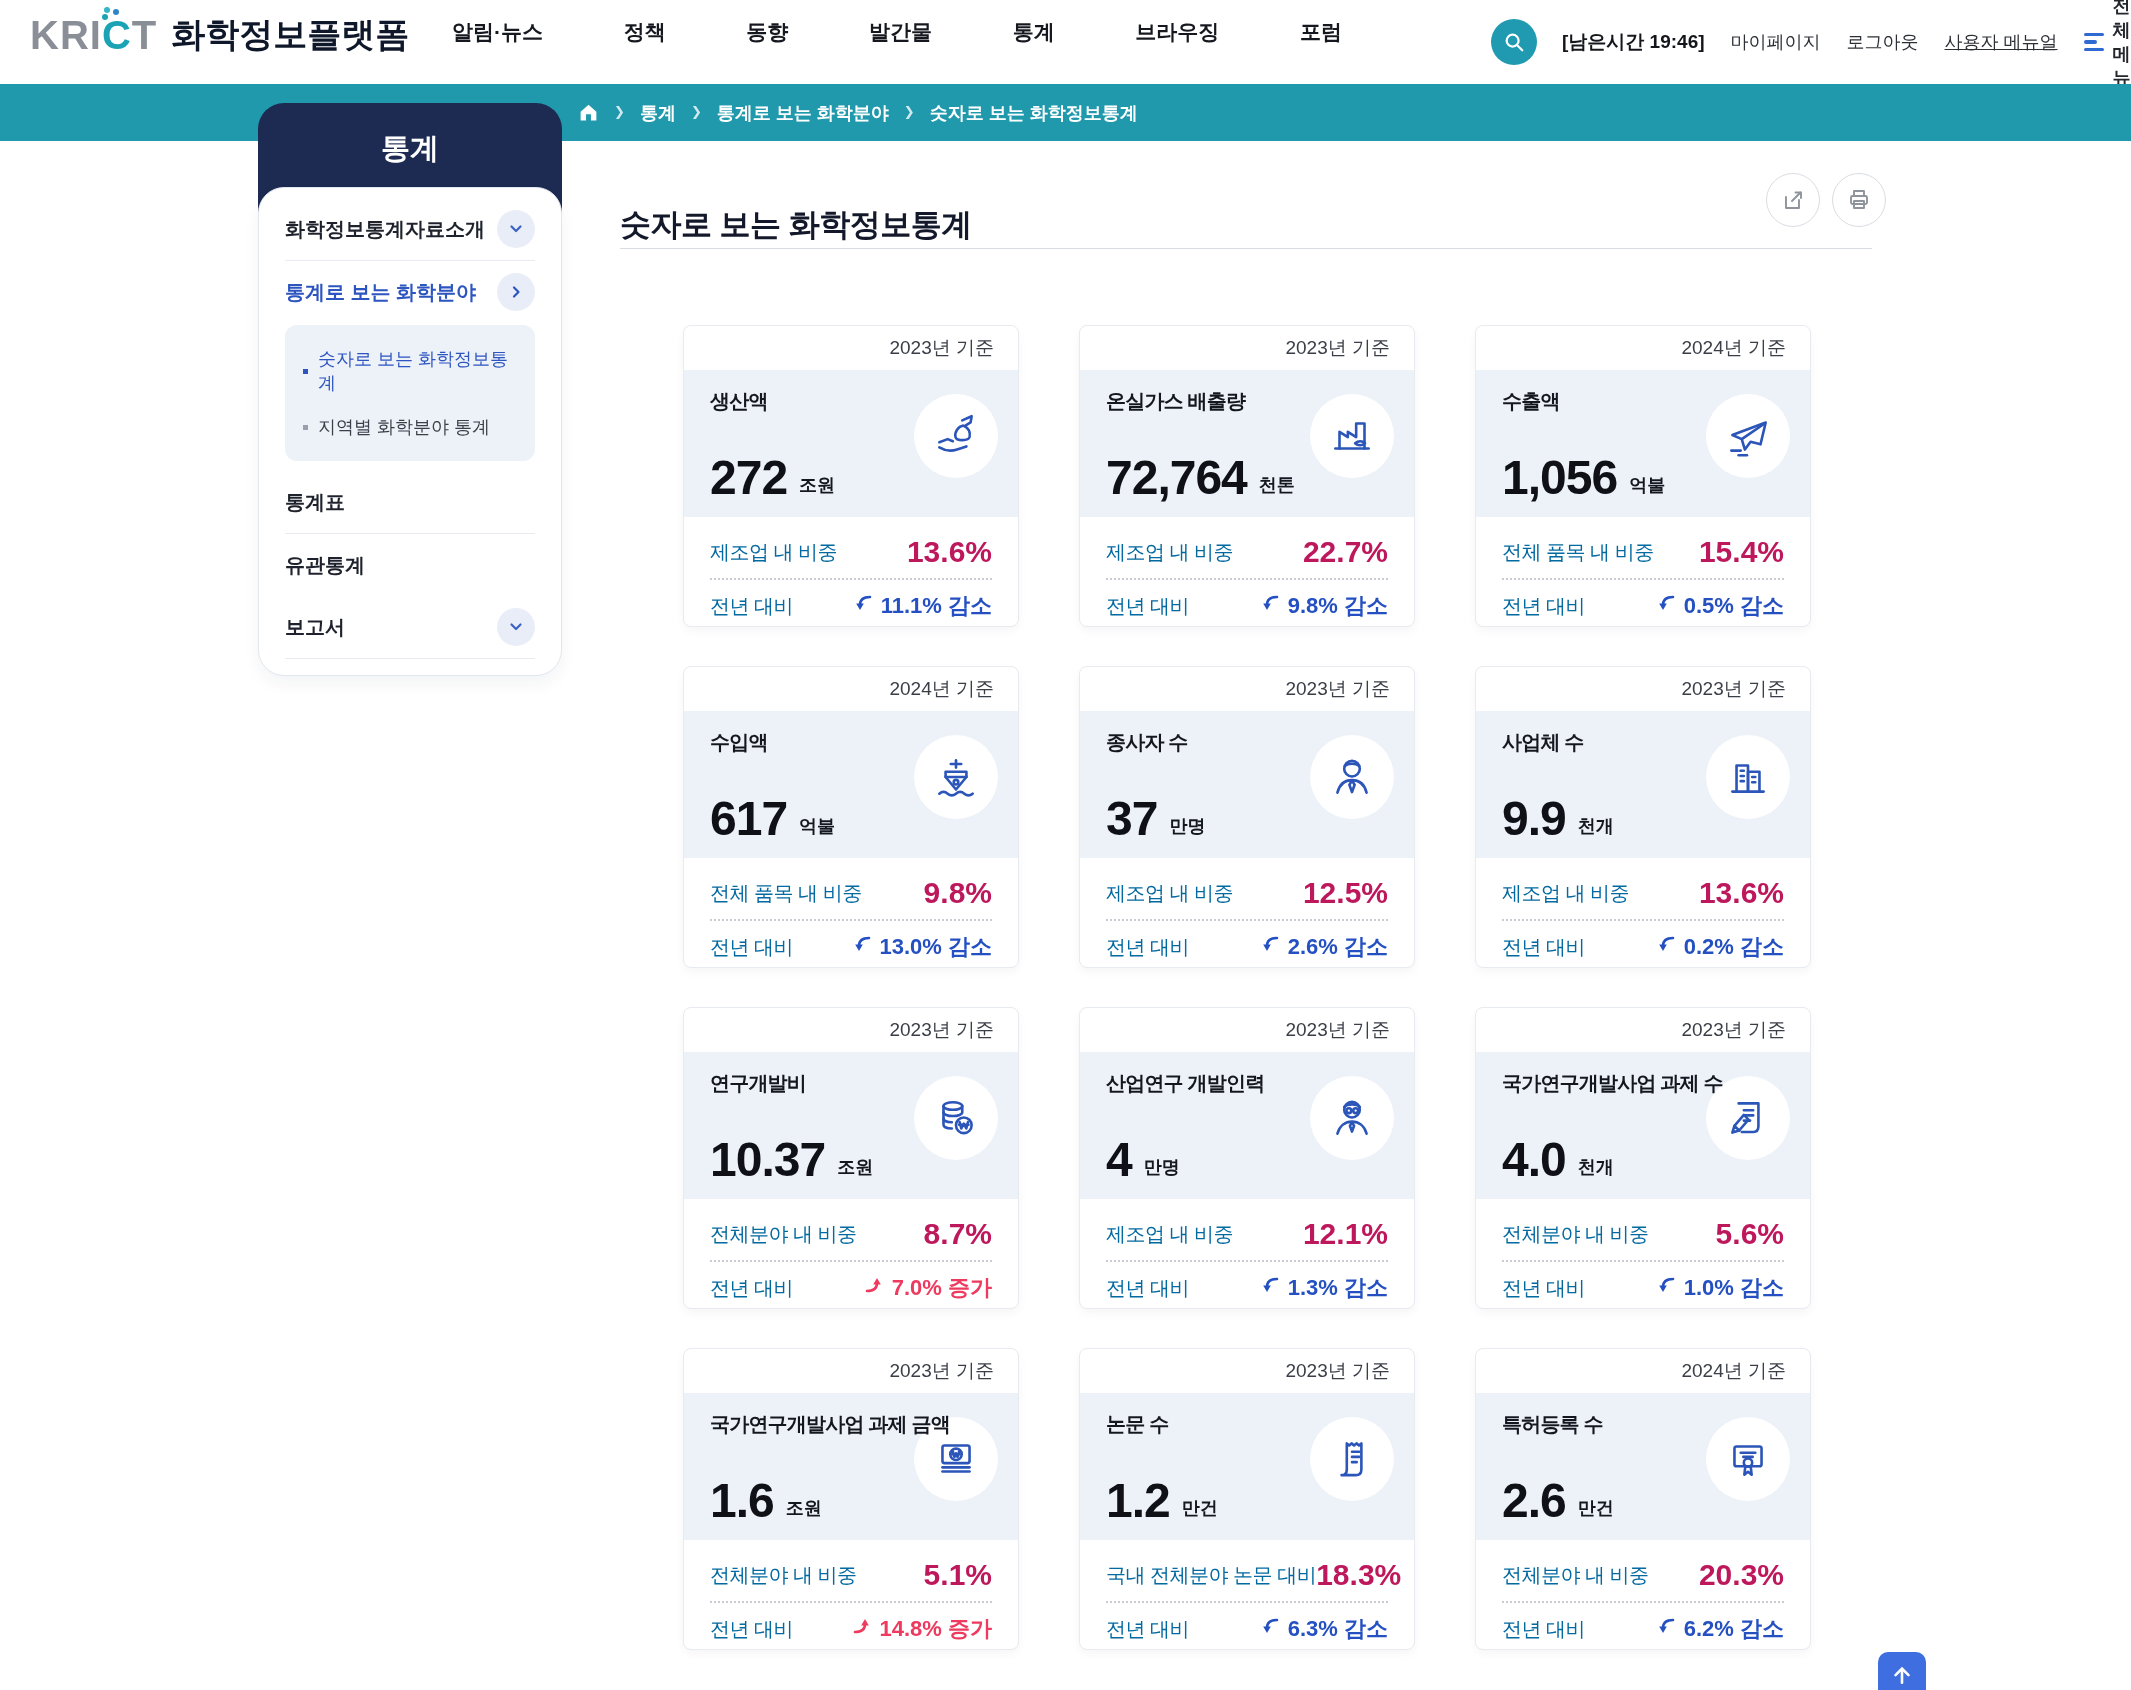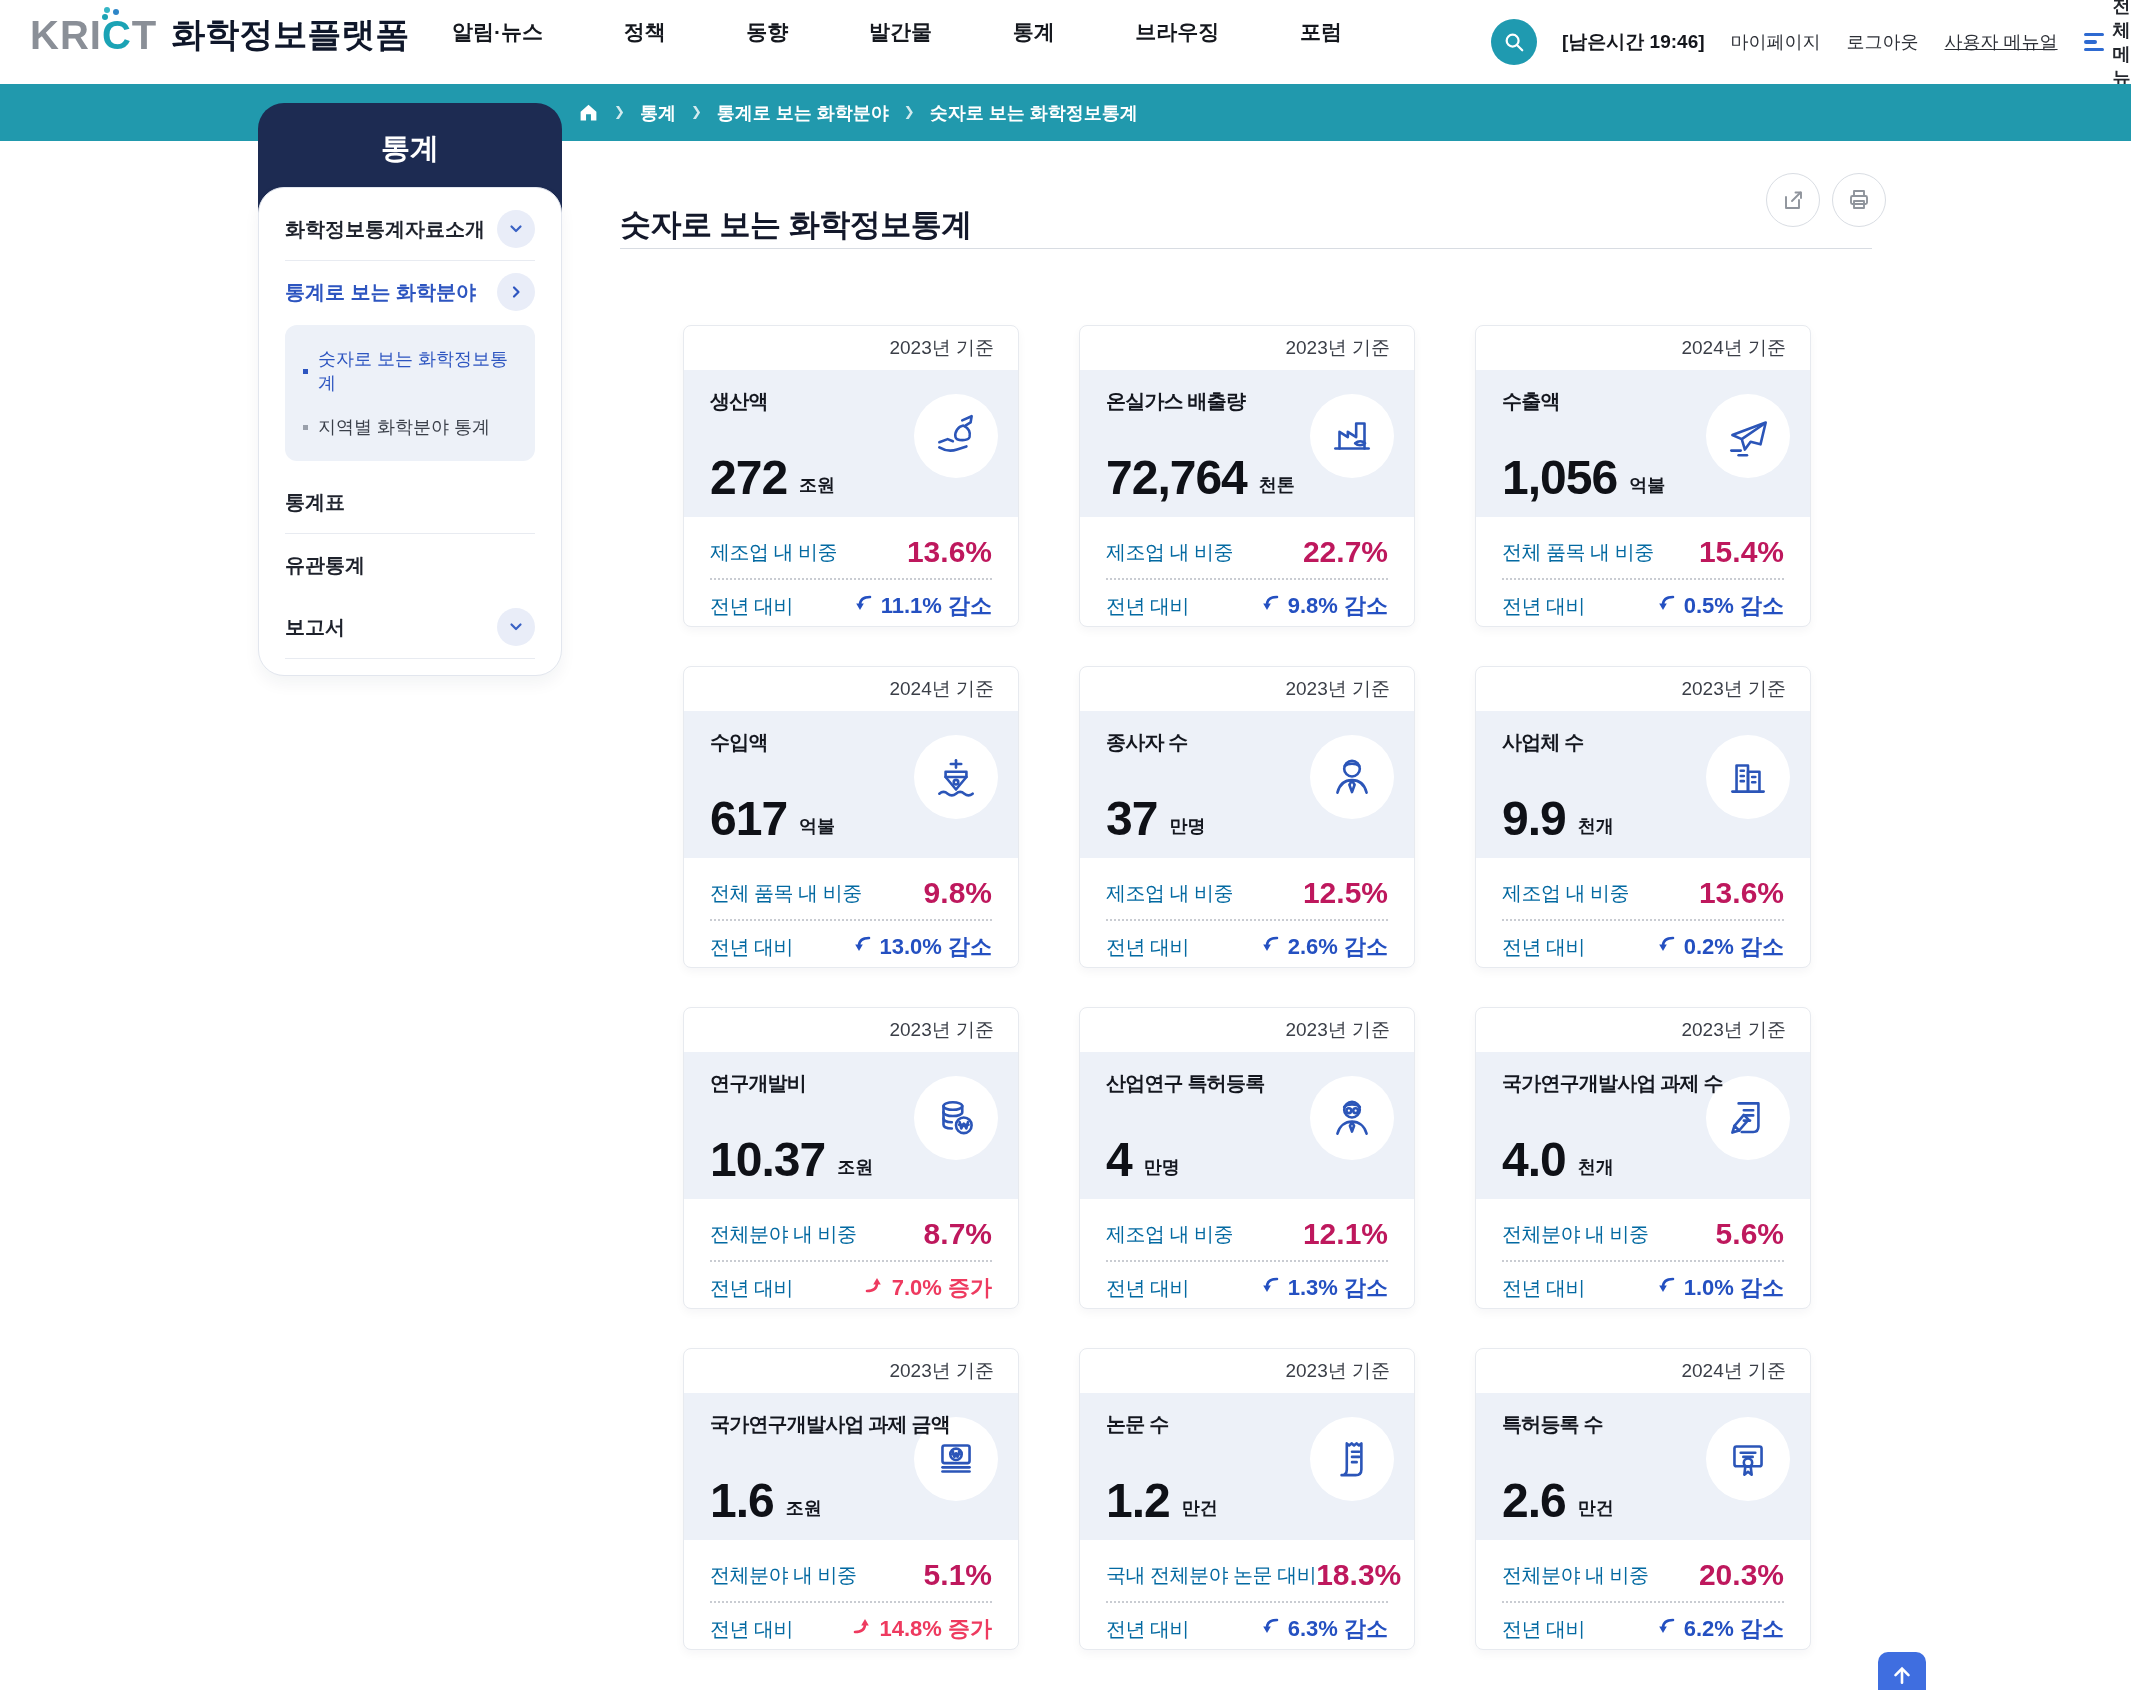--- a/index.html
+++ b/index.html
@@ -453,21 +453,21 @@
                   <path d="M9.2 9.5h7.6L13 3z" fill="currentColor"></path>
                 </svg></span>
               <span>7.0% 증가</span>
             </span>
           </div>
         </div>
       </article>
       <article class="card">
         <div class="card-year">2023년 기준</div>
         <div class="card-info">
-          <div class="card-label">산업연구 특허등록</div>
+          <div class="card-label">산업연구 개발인력</div>
           <div class="card-valrow">
             <span class="card-value">4</span>
             <span class="card-unit">만명</span>
           </div>
           <div class="card-icon">
             <svg viewBox="0 0 48 48">
               <g fill="none" stroke="#2b55b8" stroke-width="2.5" stroke-linecap="round" stroke-linejoin="round">
                 <circle cx="24" cy="16" r="7.5"></circle>
                 <path d="M16.5 13.5c2.5-3.5 12.5-3.5 15 0"></path>
                 <circle cx="21" cy="17" r="2.3"></circle>

